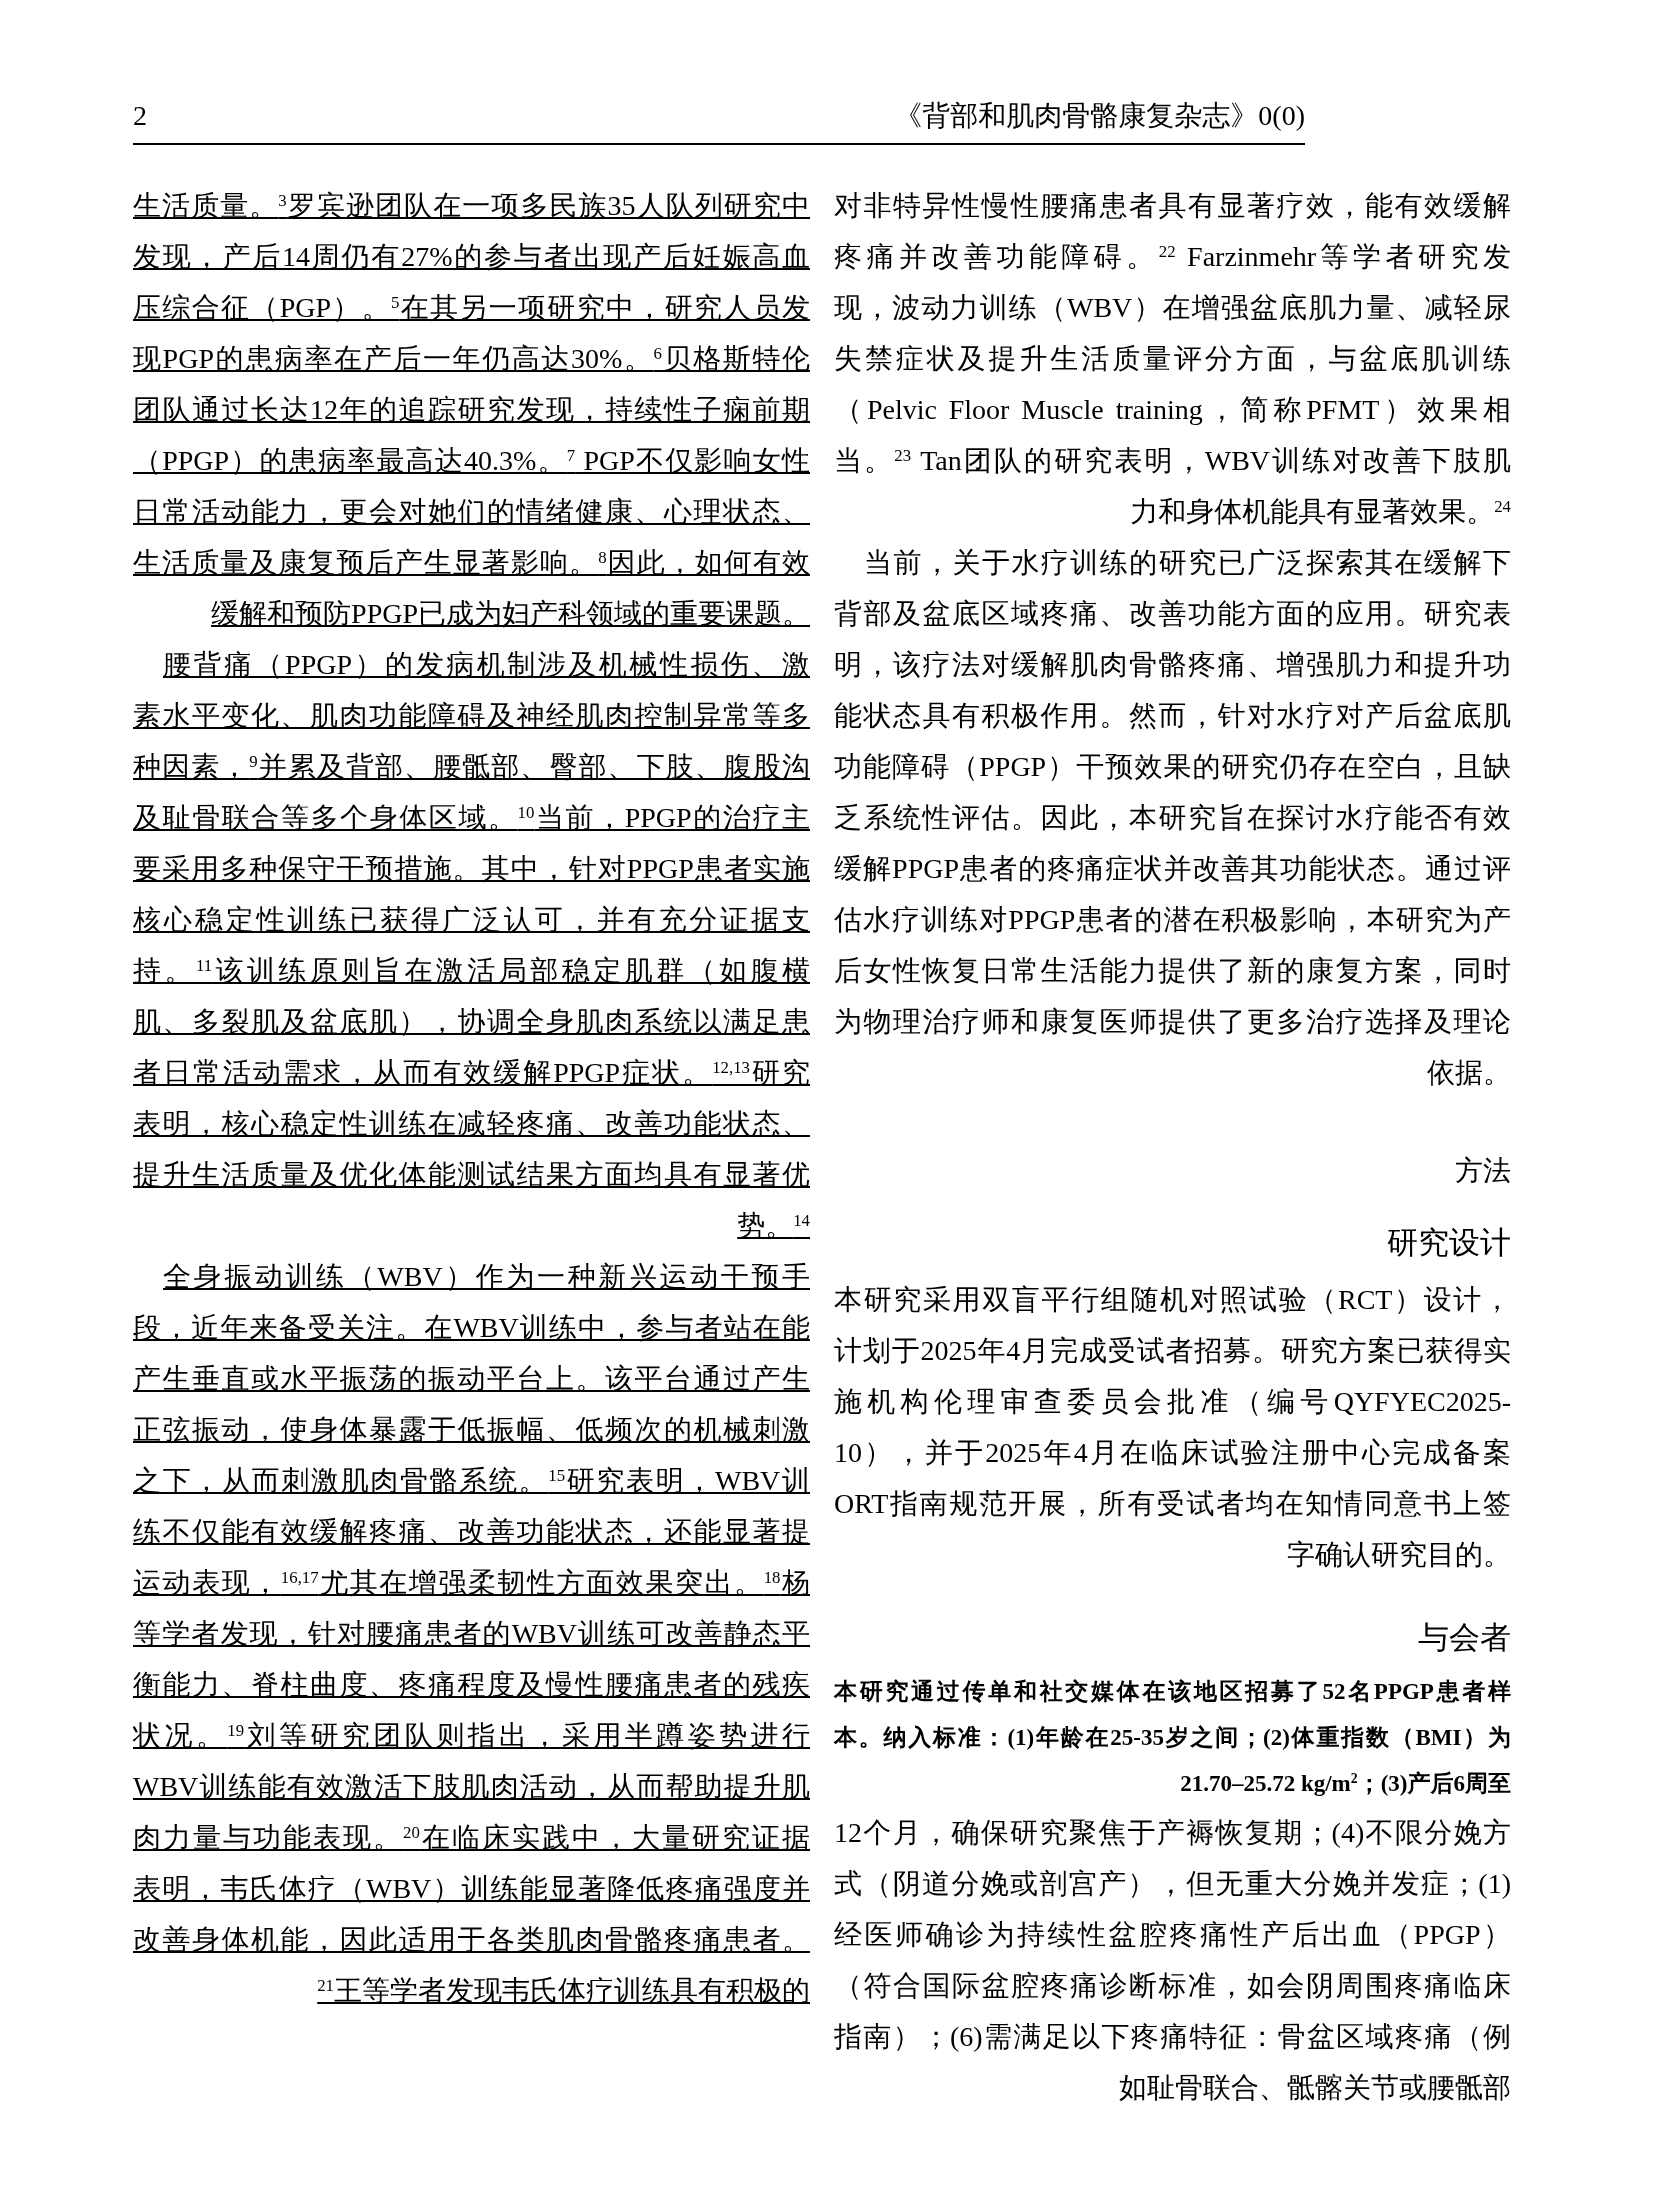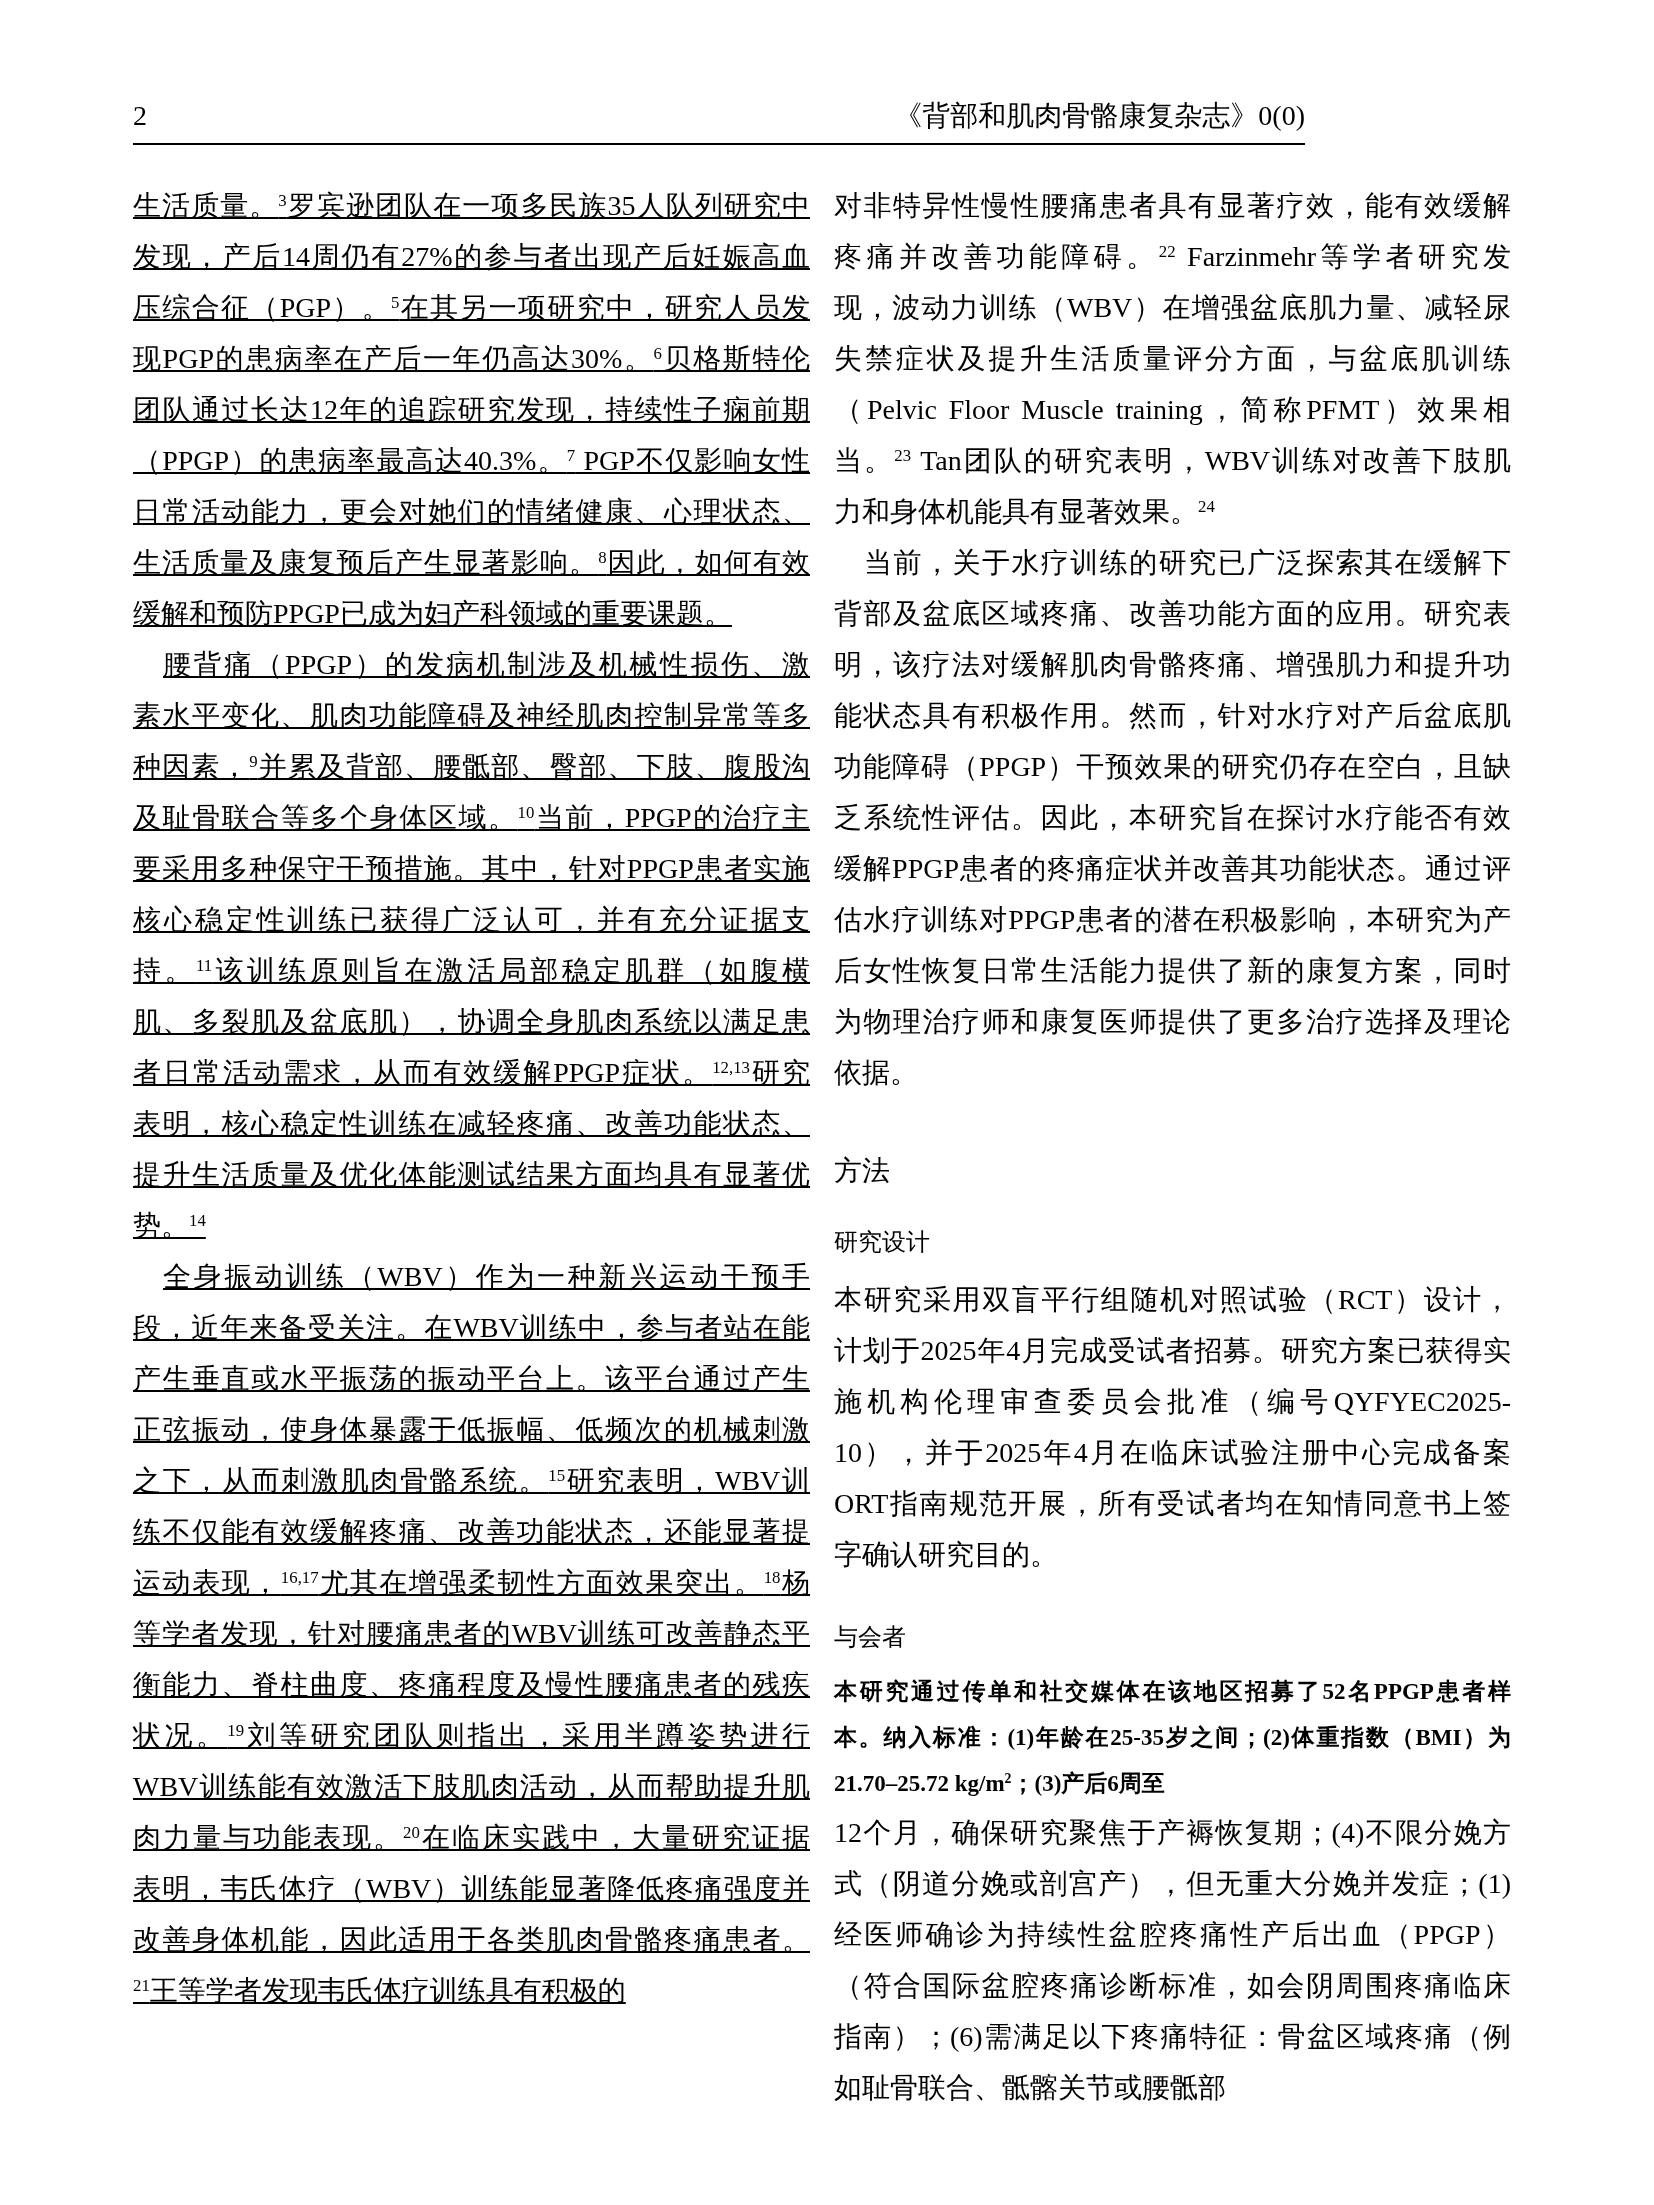--- a/index.html
+++ b/index.html
@@ -32,24 +32,24 @@
   }
   .col.left  { left: 133px; text-decoration: underline;  }
   .col.right { left: 834px; }
   .ln {
     font-size: 28px;
     height: 51px;
     line-height: 51px;
     white-space: nowrap;
   }
   .ln.small { font-size: 23px; height: 46px; line-height: 46px; font-weight: bold; }
-  .ln.h1    { font-size: 24px; height: 63px; line-height: 63px; }
+  .ln.h1    { font-size: 31px; height: 63px; line-height: 63px; }
   .ln.h2    { font-size: 28px; height: 51px;  line-height: 51px; }
   .ln.j { text-align: justify; text-align-last: justify; }
-  .ln.l { text-align: left;    text-align-last: auto; }
+  .ln.l { text-align: right;    text-align-last: auto; }
   .ln.in { text-indent: 30px; }
   .sp { width: 100%; }
   sup {
     font-size: 0.6em;
     line-height: 0;
     position: relative;
     top: -0.55em;
     vertical-align: baseline;
   }
 </style>

